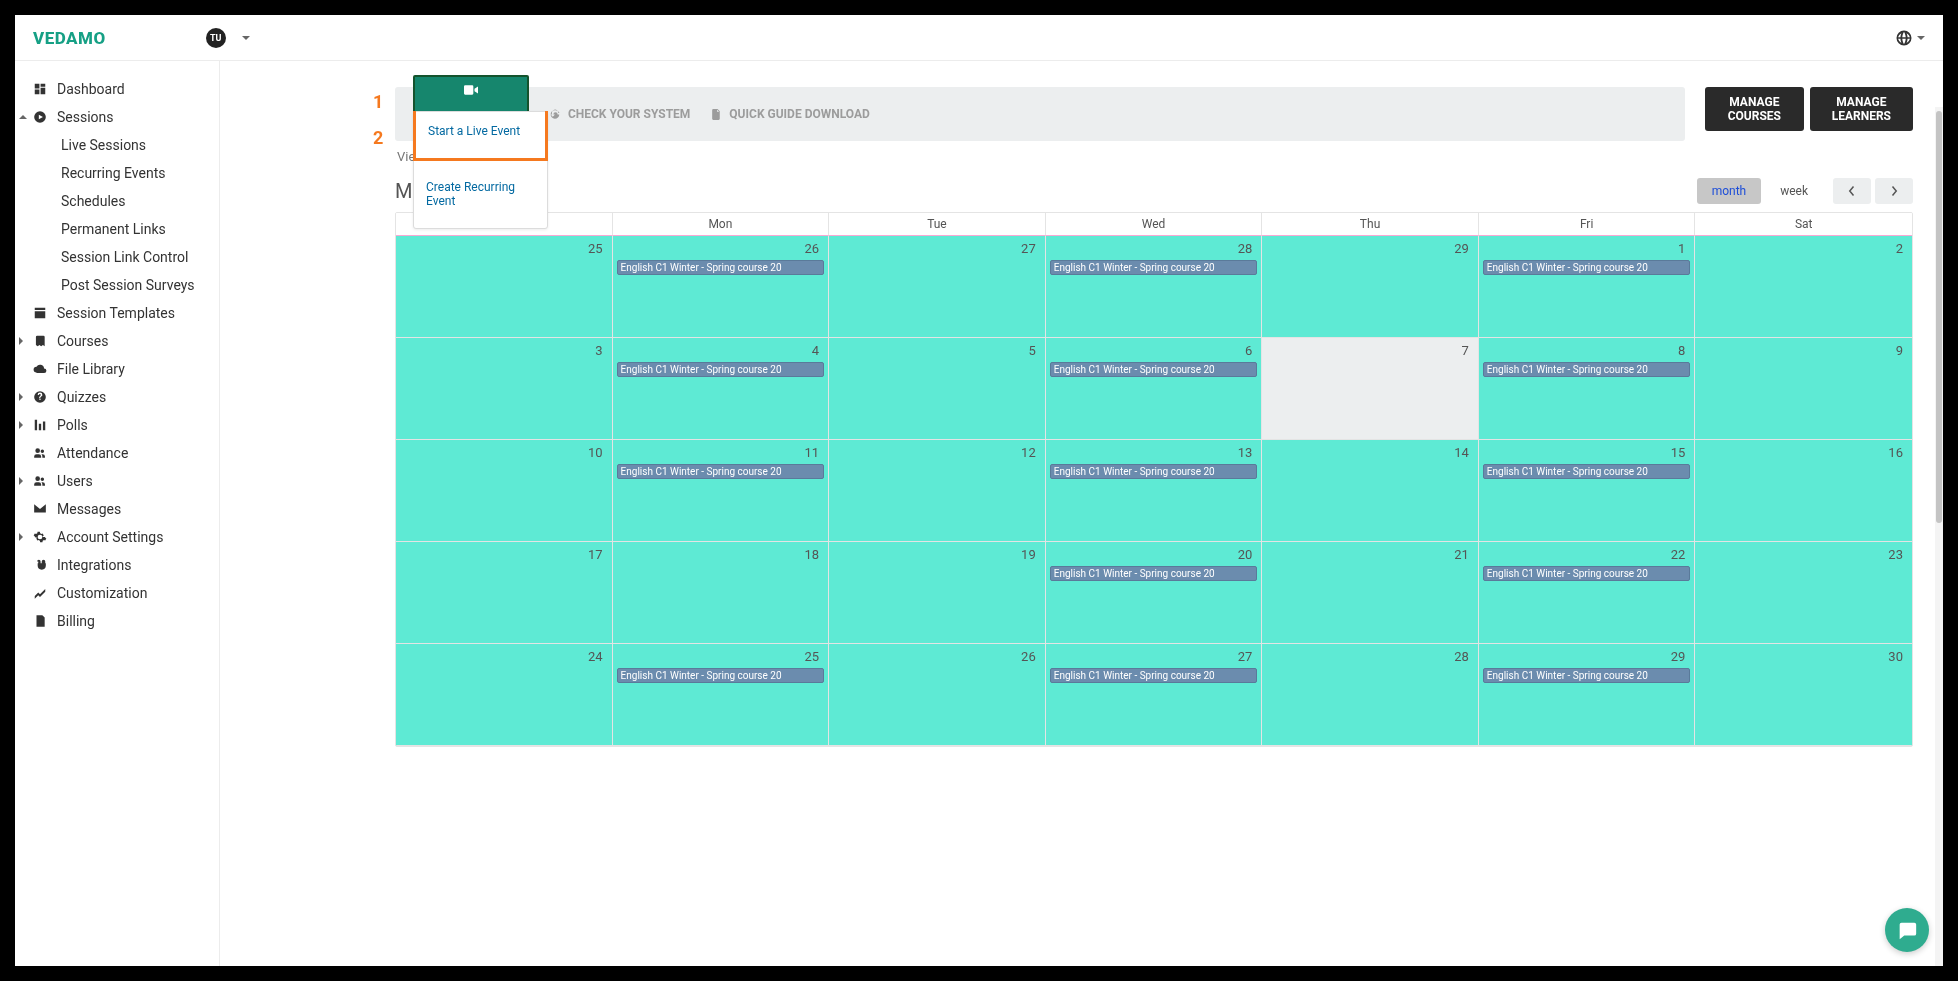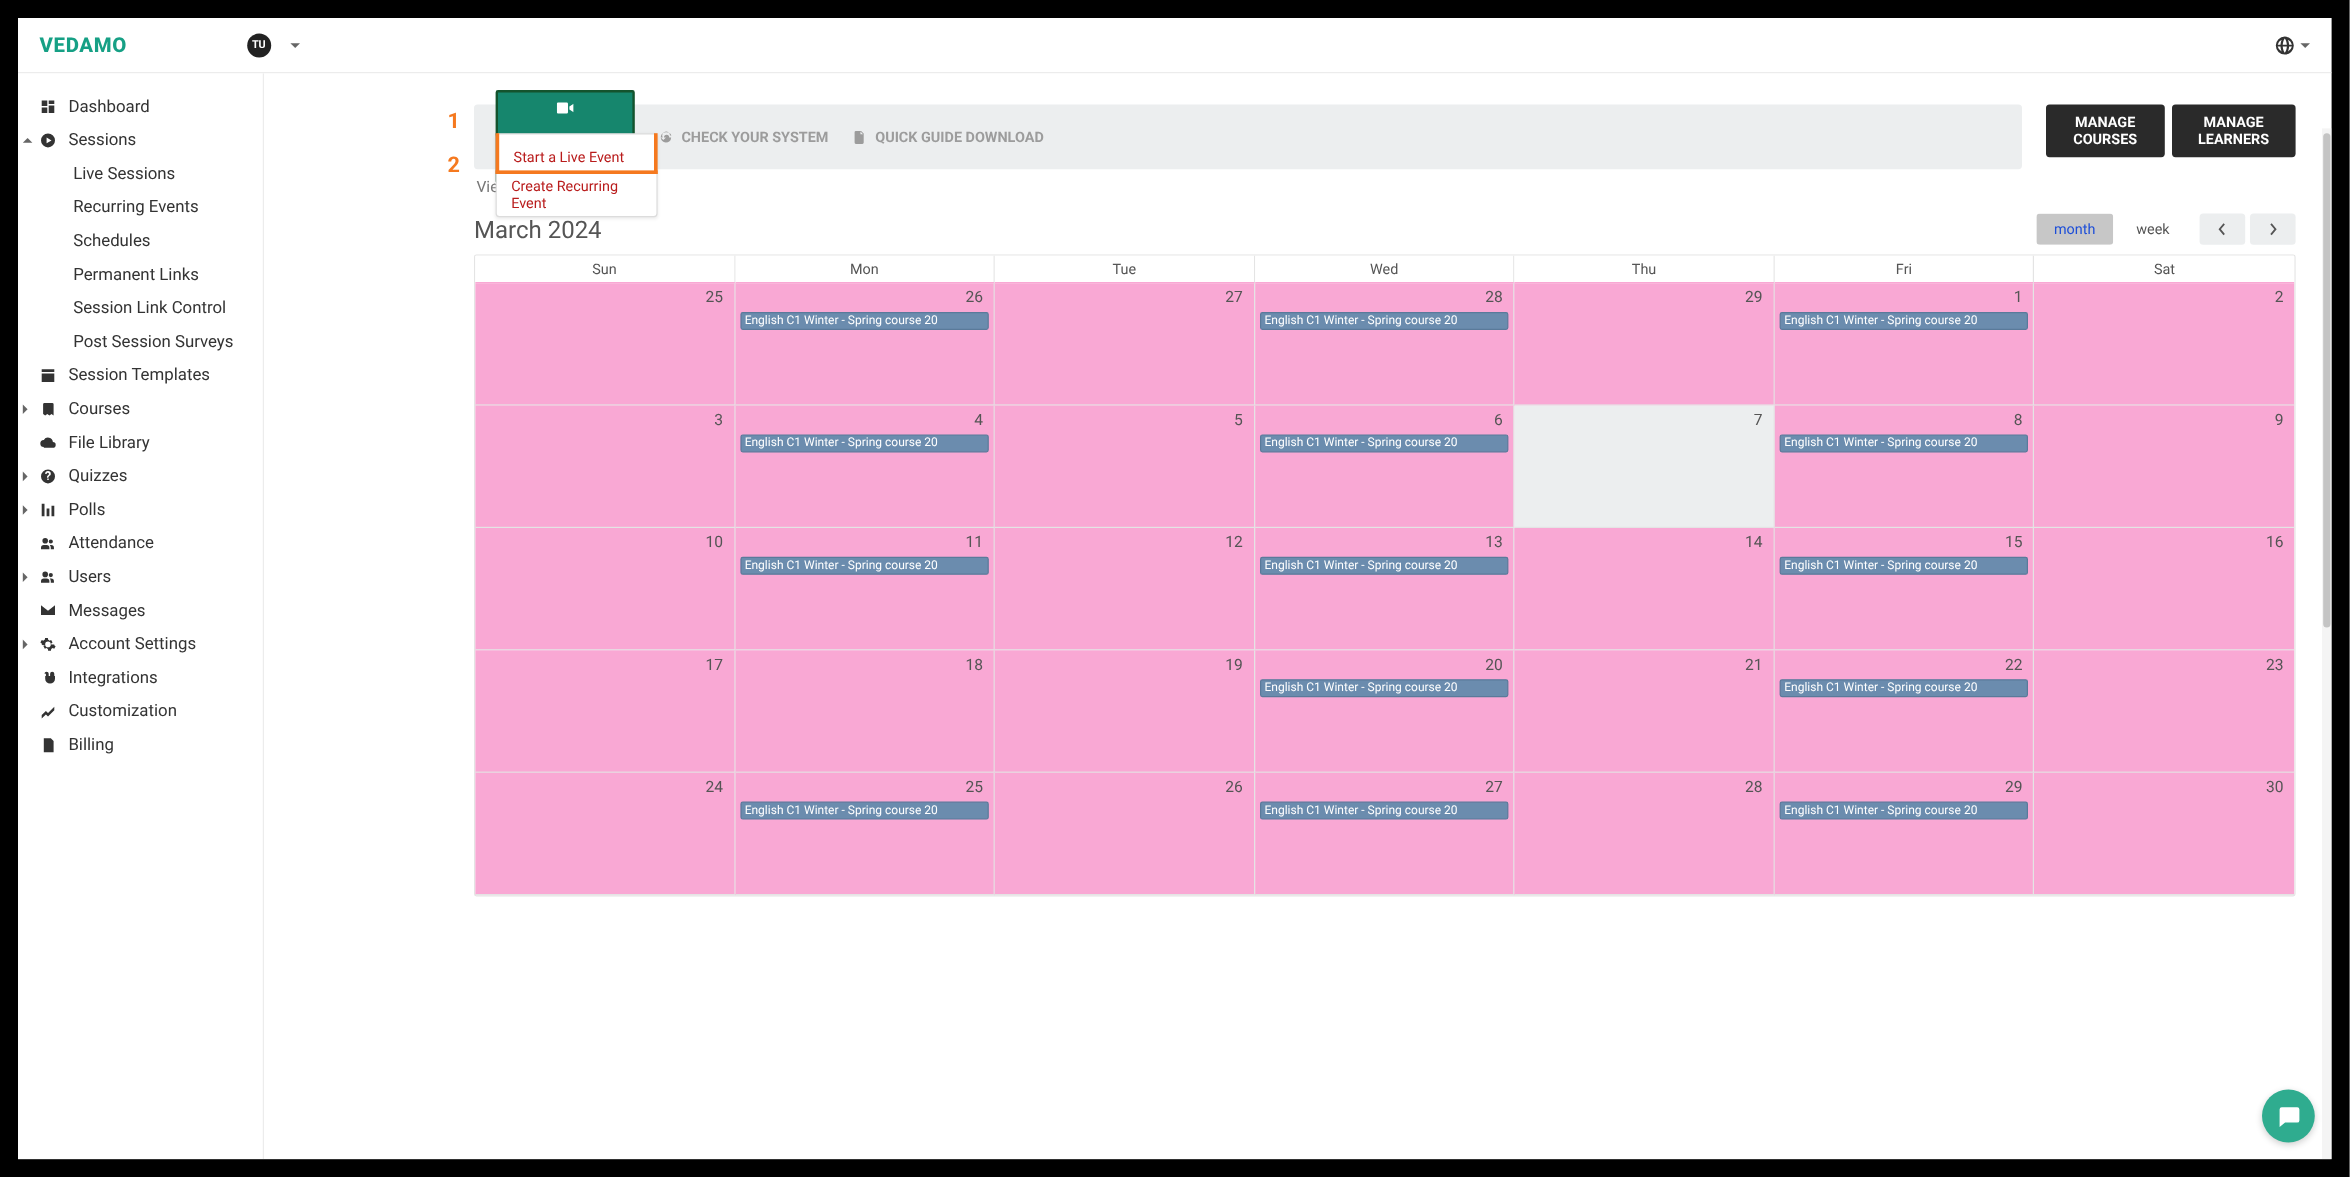--- a/index.html
+++ b/index.html
@@ -127,23 +127,23 @@
     position: absolute;
     top: 36px; left: 0;
     width: 135px;
     background: #fff;
     border: 1px solid #dcdcdc;
     border-radius: 3px;
     box-shadow: 0 1px 3px rgba(0,0,0,0.08);
     z-index: 5;
   }
   .dropdown-item {
-    padding: 4px 12px;
+    padding: 20px 12px;
     font-size: 12px;
-    color: #b91c1c;
+    color: #0369a1;
     cursor: pointer;
   }
   .dropdown-item.highlighted {
     border: 3px solid #f5791f;
     border-top: none;
     margin: -1px;
     padding-top: 13px;
   }
 
   .marker {
@@ -203,21 +203,21 @@
     background: #fff;
   }
   .cal-day-header:last-child { border-right: none; }
   .cal-week { display: grid; grid-template-columns: repeat(7, 1fr); }
   .cal-cell {
     min-height: 102px;
     border-right: 1px solid #e4e4e4;
     border-bottom: 1px solid #e4e4e4;
     padding: 3px;
     position: relative;
-    background: #f9a8d4;
+    background: #5eead4;
   }
   .cal-cell:last-child { border-right: none; }
   .cal-cell.today { background: #eceeef; }
   .cal-date {
     text-align: right; font-size: 13px;
     color: #555; padding: 2px 6px 4px;
   }
   .cal-event {
     background: #6B8CAE;
     border: 1px solid #5a7a9a;

